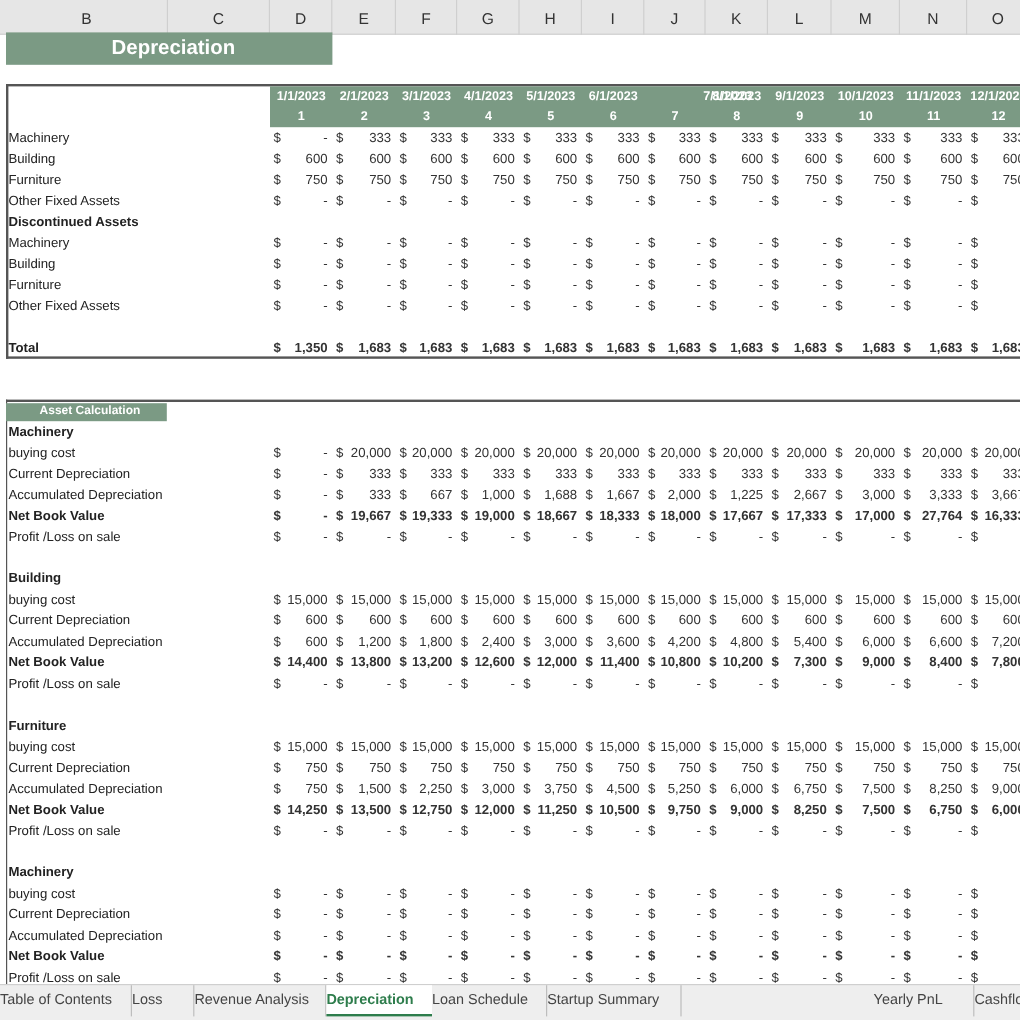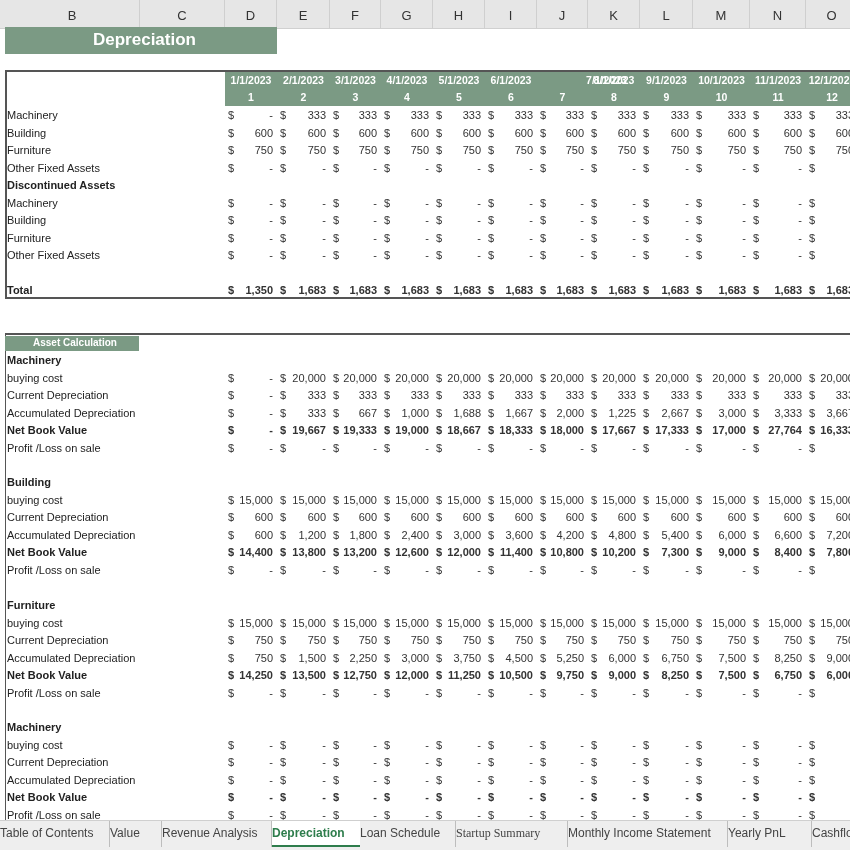--- a/index.html
+++ b/index.html
@@ -1478,26 +1478,25 @@
       <span class="d">$</span>
       <span class="v">-</span>
     </div>
     <div class="cell" style="left: 806px; width: 52px; top: 808.5px;">
       <span class="d">$</span>
     </div>
   </div>
 
 <div class="tabbar" id="tabbar">
     <div class="tab sep" style="left: 0px; width: 110px;">Table of Contents</div>
-    <div class="tab sep" style="left: 110px; width: 52px;">Value</div>
+    <div class="tab sep" style="left: 110px; width: 52px;">Loss</div>
     <div class="tab sep" style="left: 162px; width: 110px;">Revenue Analysis</div>
     <div class="tab active" style="left: 272px; width: 88px;">Depreciation</div>
     <div class="tab sep" style="left: 360px; width: 96px;">Loan Schedule</div>
-    <div class="tab sep" style="left: 456px; width: 112px; font-family: Liberation Serif, serif;">Startup Summary</div>
-    <div class="tab sep" style="left: 568px; width: 160px;">Monthly Income Statement</div>
+    <div class="tab sep" style="left: 456px; width: 112px;">Startup Summary</div>
     <div class="tab sep" style="left: 728px; width: 84px;">Yearly PnL</div>
     <div class="tab sep" style="left: 812px; width: 60px;">Cashflow</div>
   </div>
 
 <div class="hdr-cell" style="left: 225px; width: 52px; top: 74px;">1/1/2023</div>
 <div class="hdr-cell" style="left: 225px; width: 52px; top: 91px;">1</div>
 <div class="hdr-cell" style="left: 277px; width: 53px; top: 74px;">2/1/2023</div>
 <div class="hdr-cell" style="left: 277px; width: 53px; top: 91px;">2</div>
 <div class="hdr-cell" style="left: 330px; width: 51px; top: 74px;">3/1/2023</div>
 <div class="hdr-cell" style="left: 330px; width: 51px; top: 91px;">3</div>

